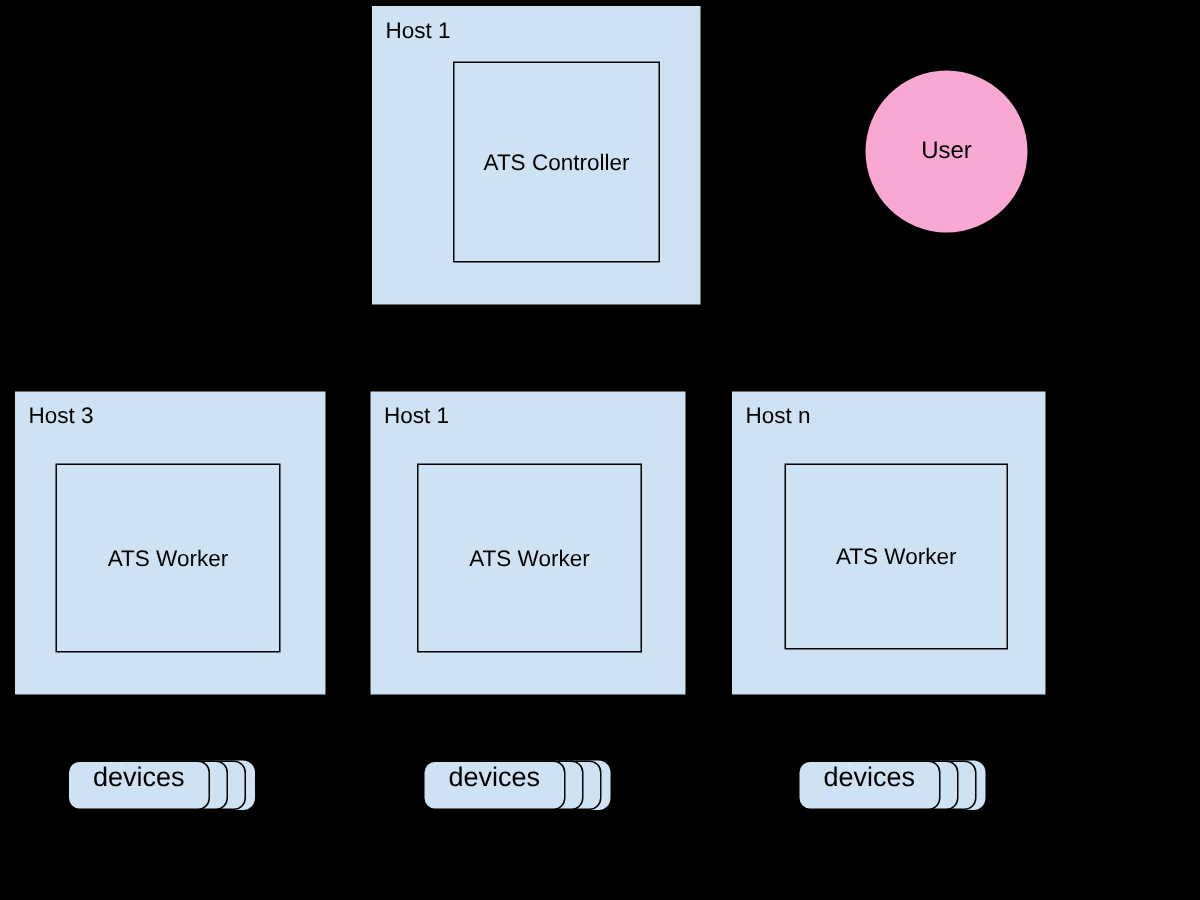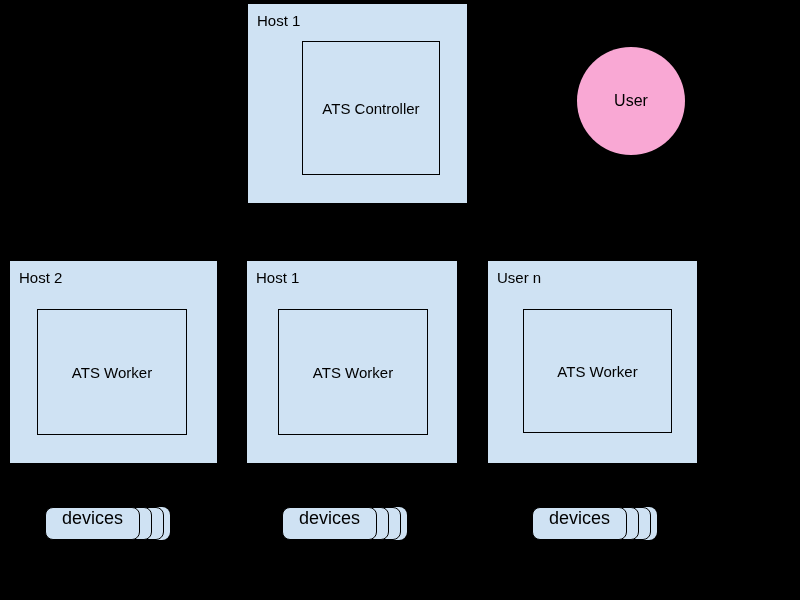--- a/index.html
+++ b/index.html
@@ -98,35 +98,35 @@
   <div class="inner-box">
     <span>ATS Controller</span>
   </div>
 </div>
 
 <div class="user-circle">
   <span>User</span>
 </div>
 
 <div class="host" id="host2">
-  <div class="host-label">Host 2</div>
+  <div class="host-label">Host 3</div>
   <div class="inner-box">
     <span>ATS Worker</span>
   </div>
 </div>
 
 <div class="host" id="host3">
   <div class="host-label">Host 1</div>
   <div class="inner-box">
     <span>ATS Worker</span>
   </div>
 </div>
 
 <div class="host" id="hostn">
-  <div class="host-label">User n</div>
+  <div class="host-label">Host n</div>
   <div class="inner-box">
     <span>ATS Worker</span>
   </div>
 </div>
 
 <div class="devices-stack" id="devices1">
   <div class="device-card layer-back"></div>
   <div class="device-card layer-mid2"></div>
   <div class="device-card layer-mid1"></div>
   <div class="device-card layer-front">

